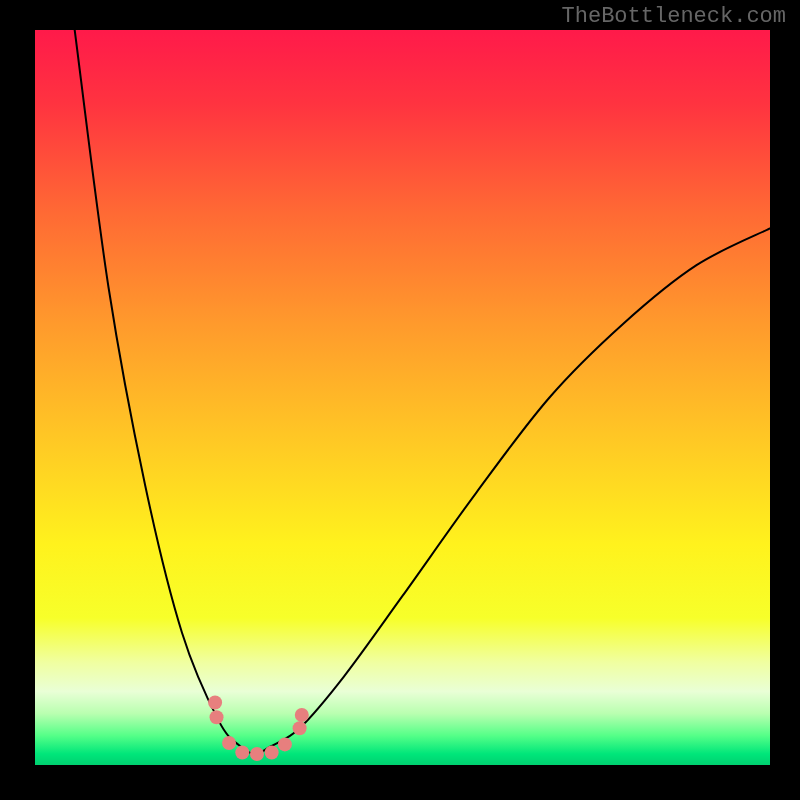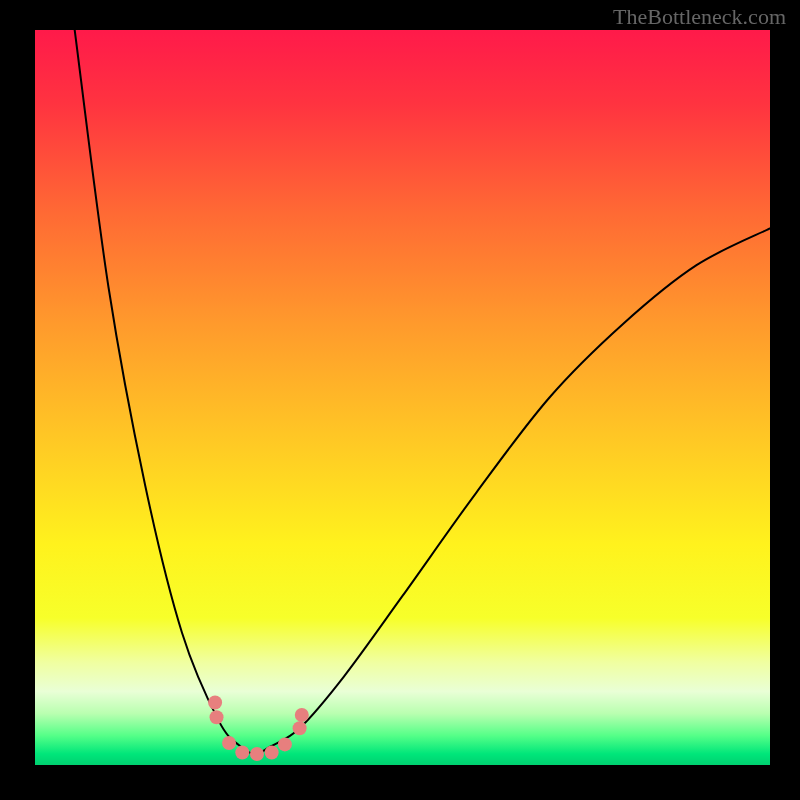--- a/index.html
+++ b/index.html
@@ -13,21 +13,21 @@
   .container {
     position: relative;
     width: 800px;
     height: 800px;
   }
   .watermark {
     position: absolute;
     top: 4px;
     right: 14px;
     color: #666666;
-    font-family: Liberation Serif, serif;
+    font-family: Liberation Mono, monospace;
     font-size: 22px;
     font-weight: 500;
     z-index: 5;
   }
   .plot-area {
     position: absolute;
     left: 35px;
     top: 30px;
     width: 735px;
     height: 735px;

